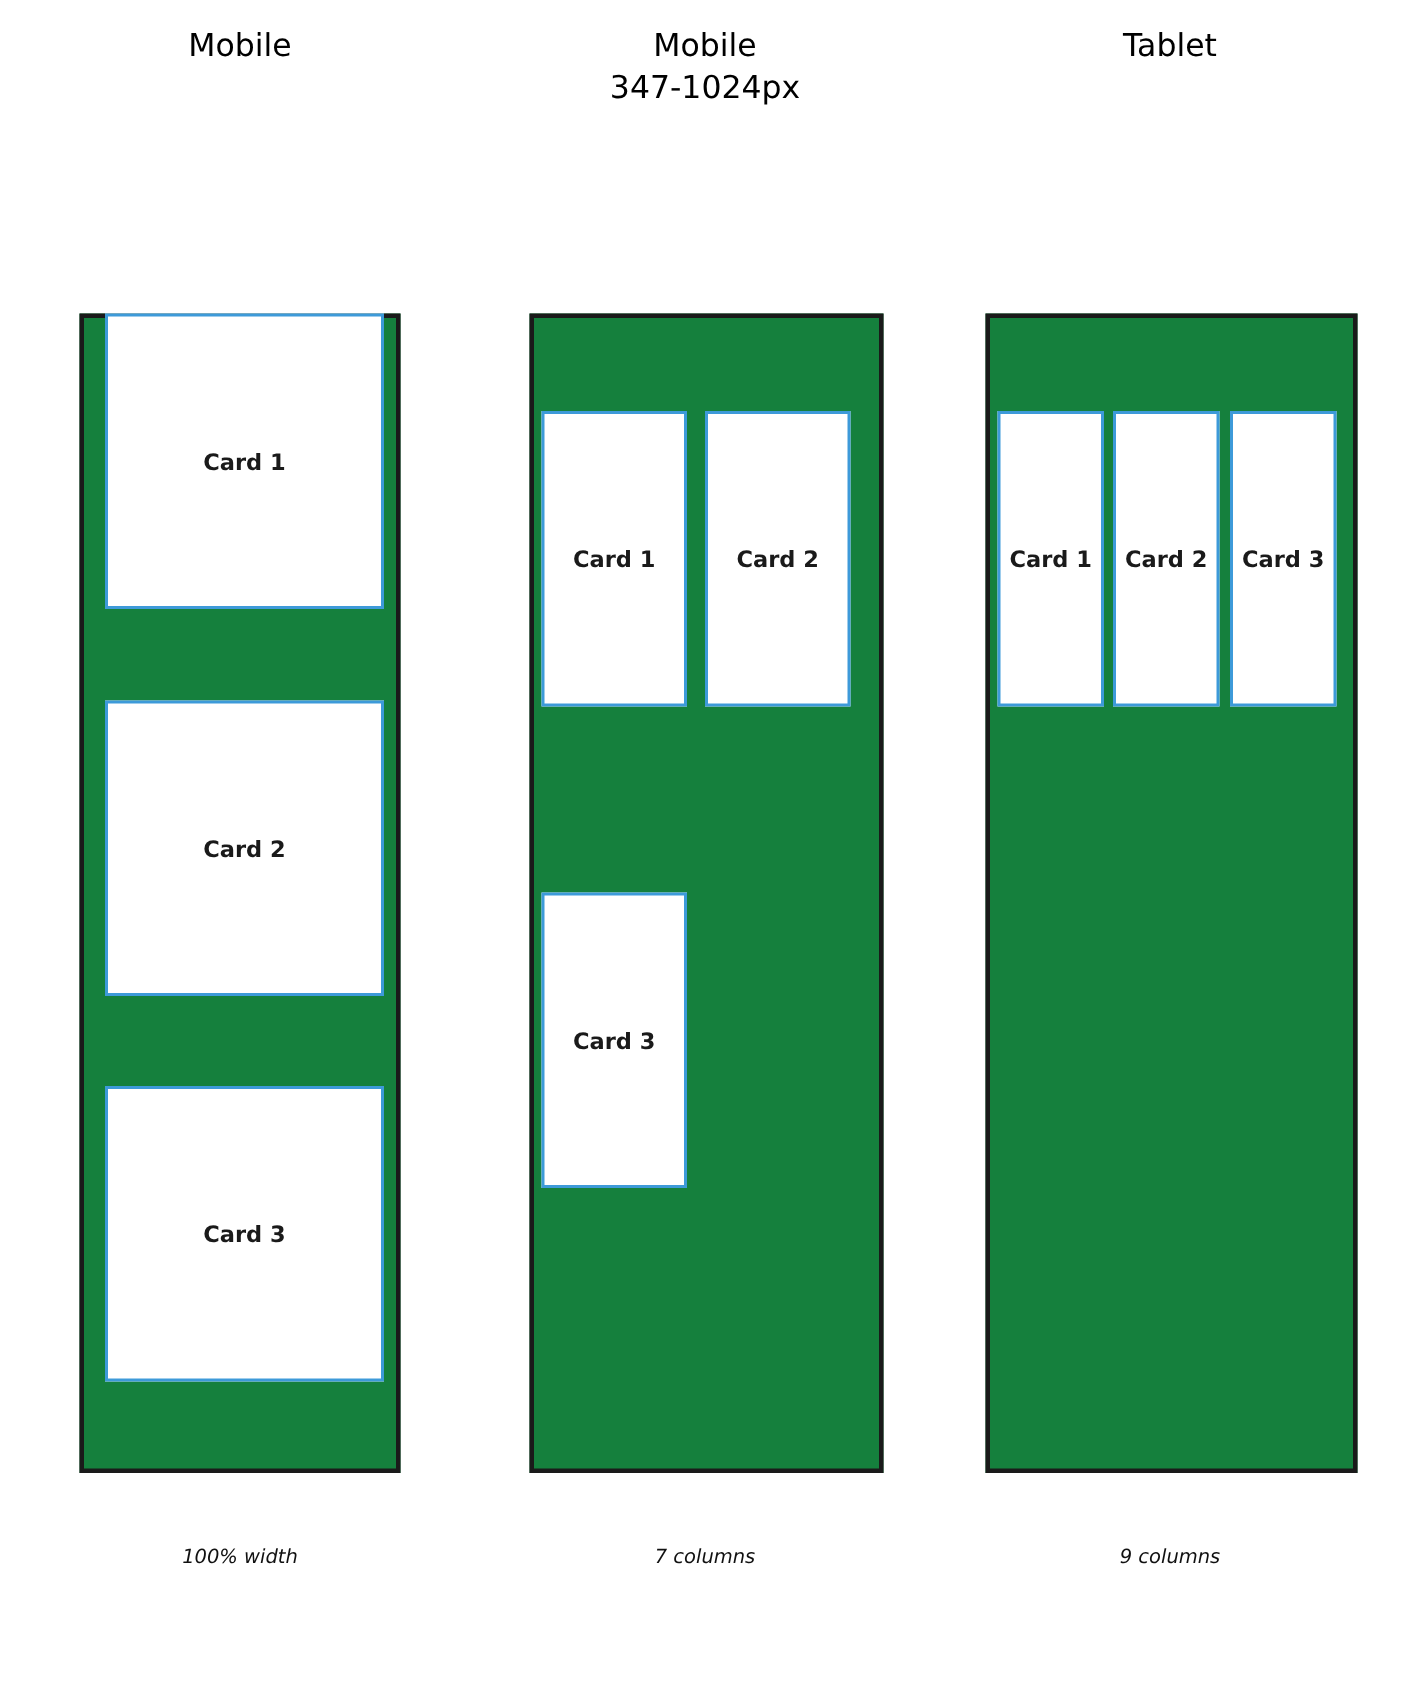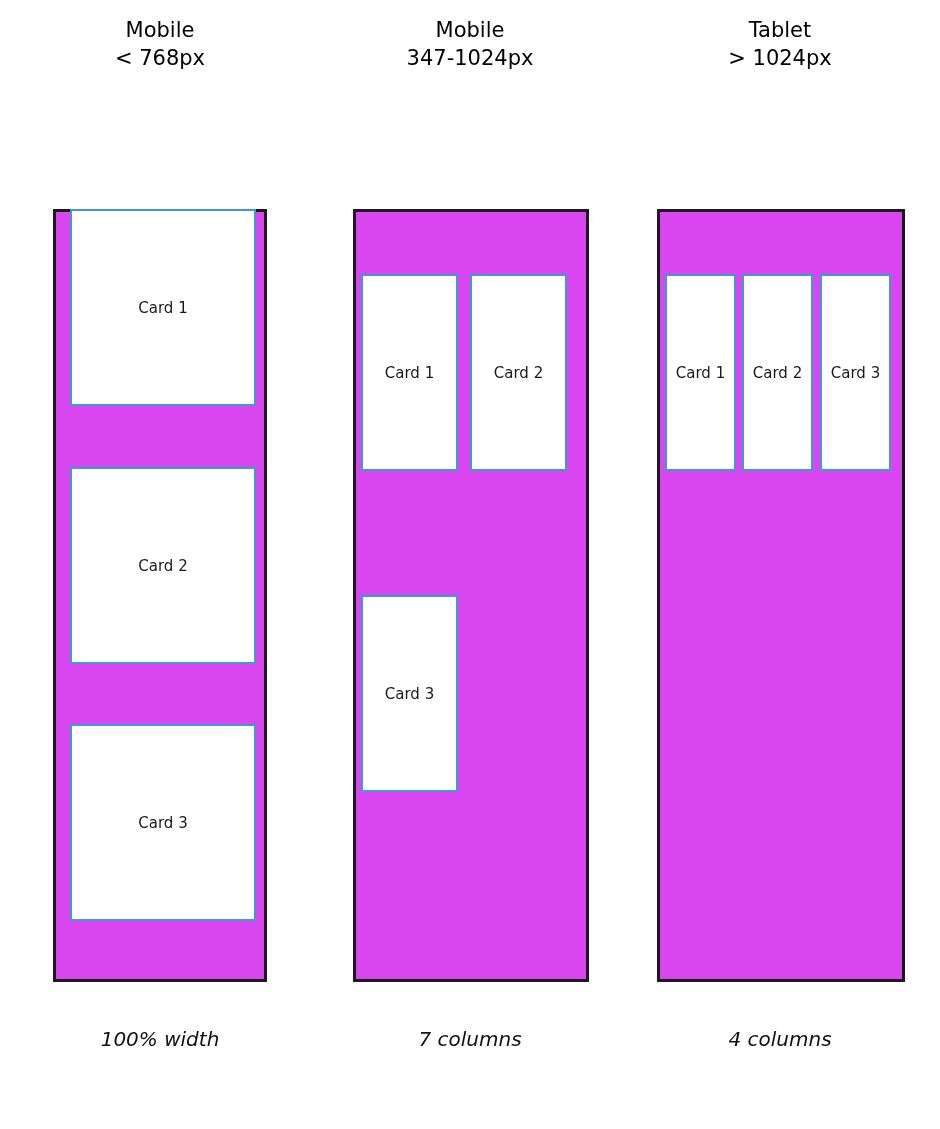--- a/index.html
+++ b/index.html
@@ -17,22 +17,23 @@
     text-align: center;
     font-size: 21px;
     line-height: 28px;
     color: #000;
     white-space: nowrap;
   }
   .col-title .line2 { display: block; }
 
   .device-frame {
     position: absolute;
-    background: #d946ef;
+    background: #15803d;
     border: 3px solid #1a1a1a;
+    font-weight: bold;
   }
 
   .card {
     position: absolute;
     background: #ffffff;
     border: 2.5px solid #3d9ad9;
     display: flex;
     align-items: center;
     justify-content: center;
   }
@@ -40,21 +41,21 @@
     font-size: 15px;
     line-height: 18px;
     color: #1a1a1a;
     white-space: nowrap;
   }
 
   .caption {
     position: absolute;
     text-align: center;
     font-style: italic;
-    font-size: 20px;
+    font-size: 13px;
     line-height: 20px;
     color: #111;
     white-space: nowrap;
   }
 
   
   #frame-mobile { left: 53px; top: 209px; width: 214px; height: 773px; }
   #title-mobile { left: 60px; top: 16px; width: 200px; }
   #caption-mobile { left: 60px; top: 1029px; width: 200px; }
   .m-card { left: 14px; width: 186px; }
@@ -80,21 +81,20 @@
   #desktop-card-2 { left: 82px; top: 62px; }
   #desktop-card-3 { left: 160px; top: 62px; }
 </style>
 </head>
 <body>
 
 <div id="canvas">
 
   <div class="col-title" id="title-mobile">
     <span>Mobile</span>
-    <span class="line2">&lt; 768px</span>
   </div>
 
   <div class="device-frame" id="frame-mobile">
     <div class="card m-card" id="mobile-card-1">
       <span class="card-label">Card 1</span>
     </div>
     <div class="card m-card" id="mobile-card-2">
       <span class="card-label">Card 2</span>
     </div>
     <div class="card m-card" id="mobile-card-3">
@@ -118,30 +118,29 @@
     </div>
     <div class="card t-card" id="tablet-card-3">
       <span class="card-label">Card 3</span>
     </div>
   </div>
 
   <div class="caption" id="caption-tablet">7 columns</div>
 
   <div class="col-title" id="title-desktop">
     <span>Tablet</span>
-    <span class="line2">&gt; 1024px</span>
   </div>
 
   <div class="device-frame" id="frame-desktop">
     <div class="card d-card" id="desktop-card-1">
       <span class="card-label">Card 1</span>
     </div>
     <div class="card d-card" id="desktop-card-2">
       <span class="card-label">Card 2</span>
     </div>
     <div class="card d-card" id="desktop-card-3">
       <span class="card-label">Card 3</span>
     </div>
   </div>
 
-  <div class="caption" id="caption-desktop">4 columns</div>
+  <div class="caption" id="caption-desktop">9 columns</div>
 
 </div>
 
 </body></html>

